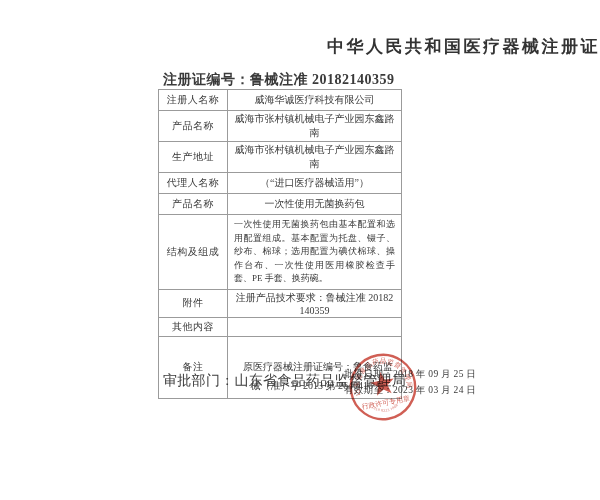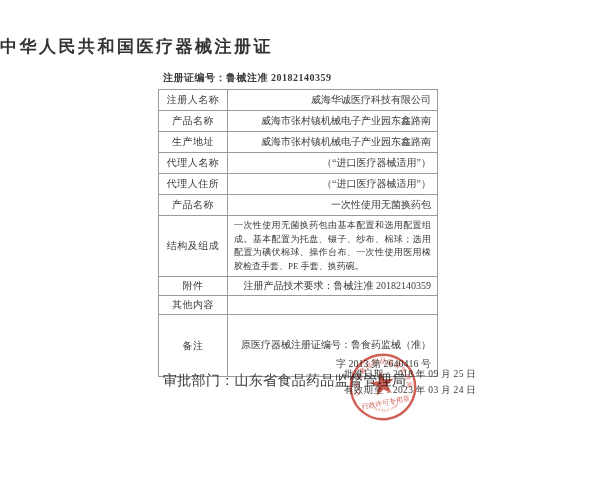--- a/index.html
+++ b/index.html
@@ -5,38 +5,38 @@
   html,body { margin:0; padding:0; }
   body {
     width:600px; height:500px; position:relative; overflow:hidden;
     background:#ffffff;
     font-family:"Liberation Serif","DejaVu Serif",serif;
     color:#3a3a3a;
     -webkit-font-smoothing:antialiased;
   }
   .doc-title {
     position:absolute; top:35px; left:0; width:600px;
-    text-align:left; font-size:17px; font-weight:600;
+    text-align:right; font-size:17px; font-weight:600;
     letter-spacing:2.5px; color:#333333;
   }
   .cert-line {
     position:absolute; top:71px; left:163px;
-    font-size:10px; font-weight:600; letter-spacing:.5px;
+    font-size:14px; font-weight:600; letter-spacing:.5px;
   }
   table.cert-table {
-    position:absolute; top:89px; left:158px; width:280px;
+    position:absolute; top:89px; left:158px; width:244px;
     border-collapse:collapse; table-layout:fixed;
   }
   .cert-table td {
     border:1px solid #9b9b9b;
     font-size:10px; vertical-align:middle;
     word-break:break-all;
   }
   .cert-table td.lbl { width:64px; text-align:center; padding:0 2px; letter-spacing:.5px; }
-  .cert-table td.val { padding:1px 6px; text-align:right; }
+  .cert-table td.val { padding:1px 6px; text-align:center; }
   tr.rh td { height:18px; }
   tr.rh7 td { height:16px; }
   tr.r-struct td.val {
     font-size:9px; line-height:13.5px; text-align:justify; padding:3px 6px;
   }
   tr.r-struct td { height:54px; }
   tr.r-short td { height:16px; }
   tr.r-note td { height:36px; }
   tr.r-note td.val { line-height:19px; padding:20px 6px 3px 13px; }
   .footer-dept {
@@ -69,24 +69,20 @@
     <tr class="rh">
       <td class="lbl">产品名称</td>
       <td class="val">威海市张村镇机械电子产业园东鑫路南</td>
     </tr>
     <tr class="rh">
       <td class="lbl">生产地址</td>
       <td class="val">威海市张村镇机械电子产业园东鑫路南</td>
     </tr>
     <tr class="rh">
       <td class="lbl">代理人名称</td>
-      <td class="val">（“进口医疗器械适用”）</td>
-    </tr>
-    <tr class="rh">
-      <td class="lbl">代理人住所</td>
       <td class="val">（“进口医疗器械适用”）</td>
     </tr>
     <tr class="rh">
       <td class="lbl">产品名称</td>
       <td class="val">一次性使用无菌换药包</td>
     </tr>
     <tr class="r-struct">
       <td class="lbl">结构及组成</td>
       <td class="val">一次性使用无菌换药包由基本配置和选用配置组成。基本配置为托盘、镊子、纱布、棉球；选用配置为碘伏棉球、操作台布、一次性使用医用橡胶检查手套、PE 手套、换药碗。</td>
     </tr>

